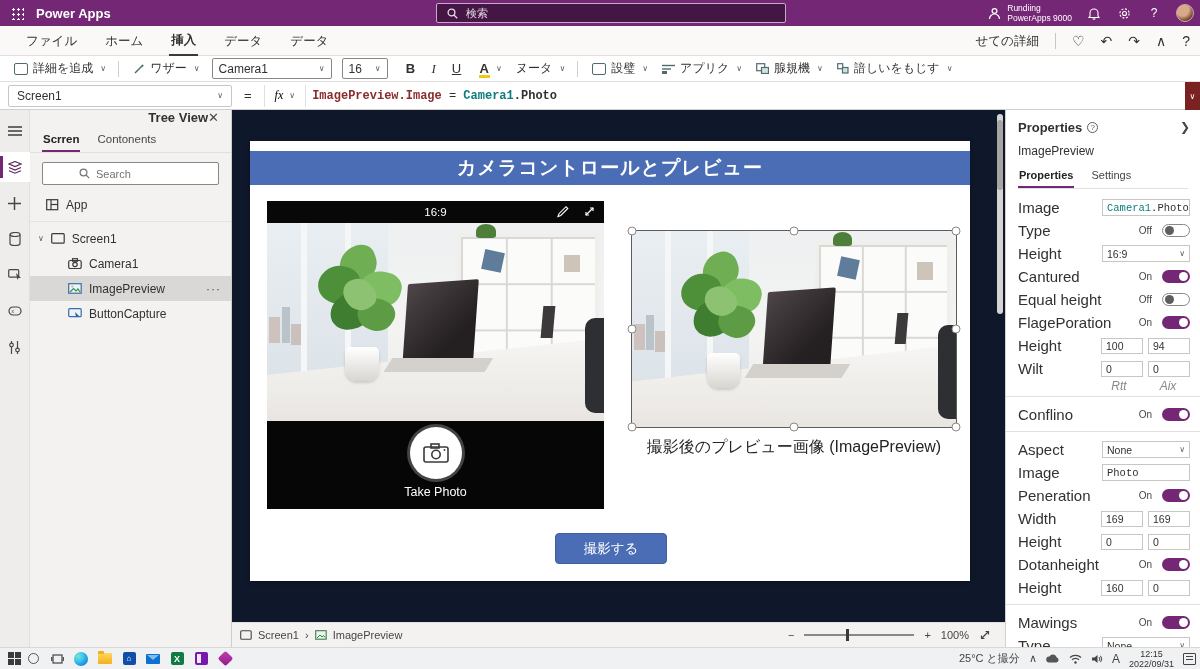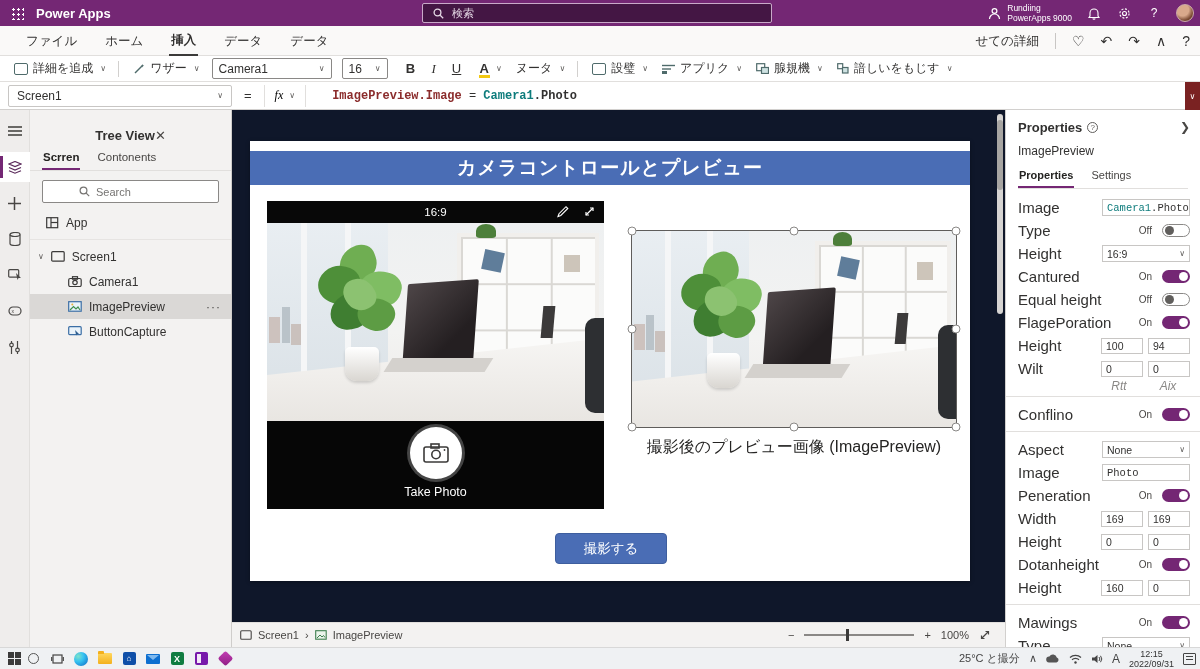--- a/index.html
+++ b/index.html
@@ -6,21 +6,21 @@
   html,body { width:1200px; height:669px; overflow:hidden;
     font-family:"Liberation Sans", sans-serif; background:#bdbbb8; }
 
   
   #titlebar { position:absolute; left:0; top:0; width:1200px; height:26px;
     background:#742774; display:flex; align-items:center; color:#fff; z-index:50; }
   .waffle { width:14px; height:14px; margin-left:10px;
     background-image:radial-gradient(circle, #fff 1.1px, transparent 1.3px);
     background-size:5px 5px; background-position:1px 1px; }
   .appname { font-size:13px; font-weight:700; margin-left:12px; }
-  .tb-search { position:absolute; left:422px; top:3px; width:350px; height:20px;
+  .tb-search { position:absolute; left:436px; top:3px; width:350px; height:20px;
     background:rgba(30,10,30,.55); border:1px solid #c9a9c9; border-radius:2px;
     display:flex; align-items:center; color:#e7dbe7; font-size:11px; }
   .tb-search .mag { margin:0 8px 0 10px; }
   .tb-right { position:absolute; right:6px; top:0; height:26px; display:flex; align-items:center; gap:14px; }
   .acct { display:flex; align-items:center; gap:6px; font-size:8.5px; line-height:10px; }
   .tb-ic { width:16px; height:16px; display:flex; align-items:center; justify-content:center; font-size:12px; }
   .avatar { width:18px; height:18px; border-radius:50%;
     background:radial-gradient(circle at 35% 30%, #d9a98c 0 40%, #7a4a33 70%, #4a2c20 100%);
     border:1px solid #caa; }
 
@@ -50,40 +50,40 @@
 
   
   #formulabar { position:absolute; left:0; top:82px; width:1200px; height:28px; background:#fff;
     border-bottom:1px solid #d2d0ce; display:flex; align-items:center; }
   .fx-sel { width:224px; height:22px; margin-left:8px; border:1px solid #c8c6c4; border-radius:2px;
     display:flex; align-items:center; justify-content:space-between; padding:0 8px; font-size:12px; color:#323130; }
   .fx-eq { margin:0 12px; font-size:13px; color:#323130; }
   .fx-box { display:flex; align-items:center; gap:4px; padding:0 10px; height:22px;
     border-left:1px solid #e1dfdd; border-right:1px solid #e1dfdd; font-size:12px; }
   .fx-it { font-style:italic; font-family:"Liberation Serif", serif; }
-  .formula { margin-left:26px; font-family:"Liberation Mono", monospace; font-size:12px; }
+  .formula { margin-left:6px; font-family:"Liberation Mono", monospace; font-size:12px; }
   .tk-lhs { color:#8b2c2c; font-weight:700; }
   .tk-op { color:#323130; }
   .tk-ref { color:#0e7c7c; font-weight:700; }
   .tk-prop { color:#323130; font-weight:700; }
   .fx-expand { position:absolute; right:0; top:0; width:15px; height:28px; background:#7a2222;
     color:#fff; font-size:8px; display:flex; align-items:center; justify-content:center; }
 
   
   #rail { position:absolute; left:0; top:110px; width:30px; bottom:22px; background:#efedec;
     border-right:1px solid #e1dfdd; display:flex; flex-direction:column; align-items:center; z-index:5; }
   .rail-ic { width:30px; height:30px; margin-top:6px; display:flex; align-items:center;
     justify-content:center; color:#484644; position:relative; }
   .rail-ic.active { background:#fff; }
   .rail-ic.active::before { content:""; position:absolute; left:0; top:4px; bottom:4px; width:3px; background:#742774; }
 
   
   #treeview { position:absolute; left:30px; top:110px; width:202px; bottom:22px;
     background:#f3f2f1; border-right:1px solid #cfcdcb; color:#323130; }
-  .tv-head { display:flex; align-items:center; justify-content:center; padding:18px 12px 4px; }
+  .tv-head { display:flex; align-items:center; justify-content:flex-end; padding:0 12px 4px; }
   .tv-title { font-size:13px; font-weight:700; }
   .tv-close { font-size:13px; color:#484644; }
   .tv-tabs { display:flex; gap:16px; padding:0 12px; border-bottom:1px solid #e1dfdd; font-size:11.5px; }
   .tv-tab { padding:4px 1px 5px; color:#484644; }
   .tv-tab.active { font-weight:700; color:#242321; border-bottom:2px solid #742774; }
   .tv-search { margin:9px 12px 7px; height:23px; background:#fff; border:1px solid #8a8886; border-radius:2px;
     display:flex; align-items:center; font-size:11px; color:#767472;padding-left:28px; }
   .tv-search .mag2 { margin:0 6px 0 8px; }
   .tv-item { display:flex; align-items:center; height:25px; font-size:12px; gap:7px; padding-left:16px; }
   .tv-item.lvl1 { padding-left:8px; }

